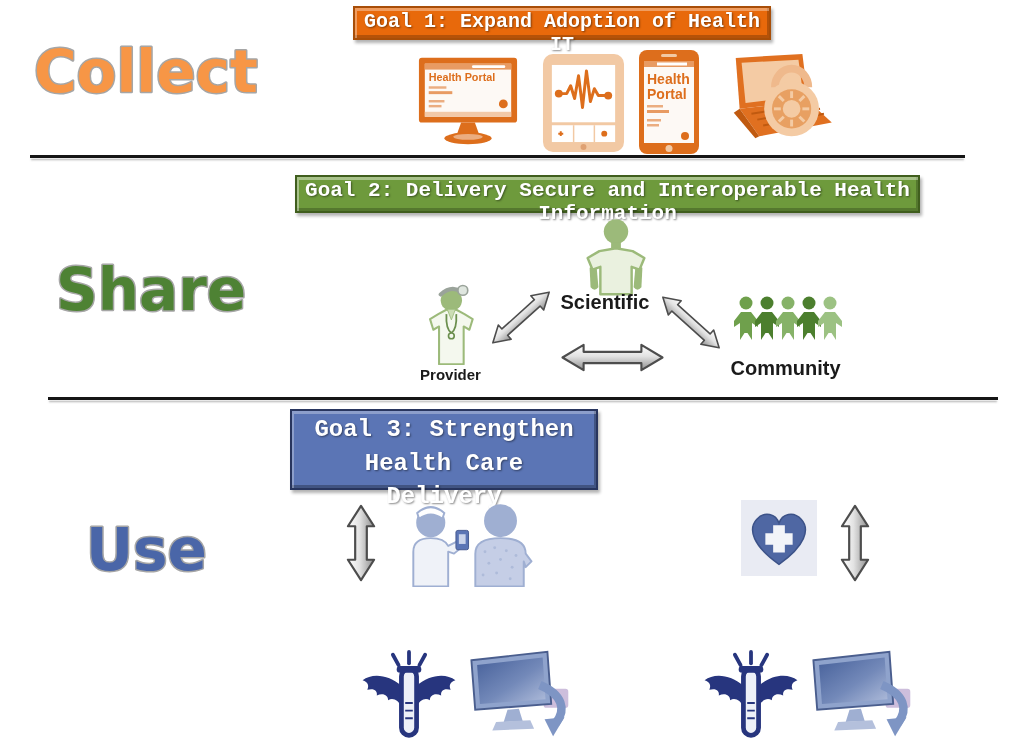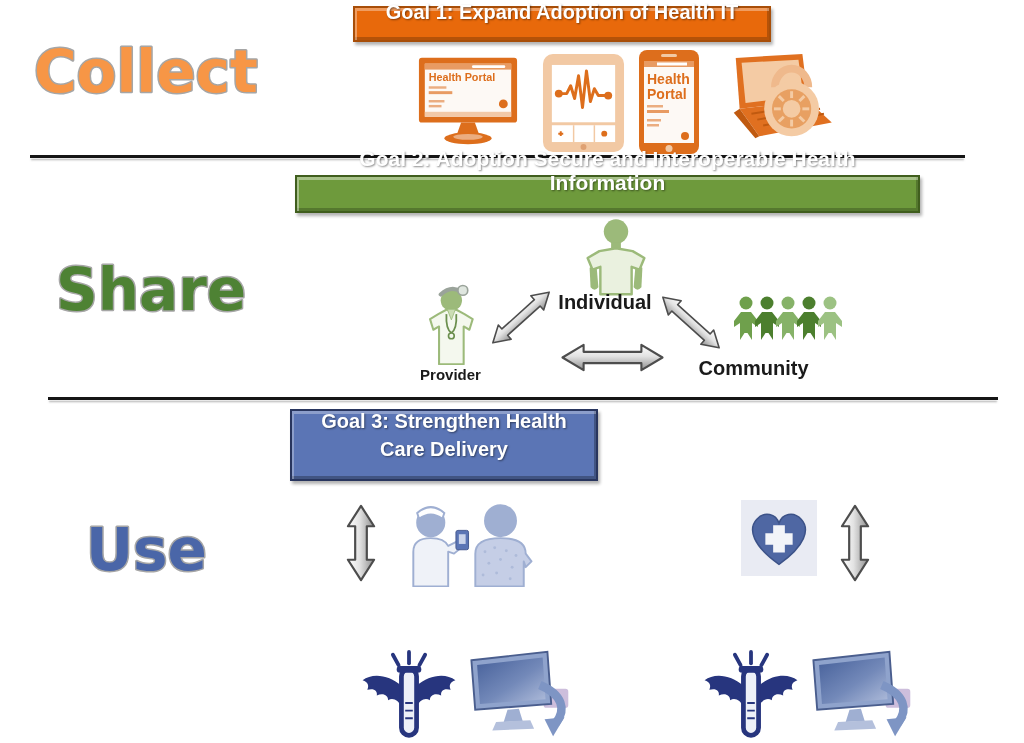--- a/index.html
+++ b/index.html
@@ -1,23 +1,23 @@
 <!DOCTYPE html>
 <html><head>
 <meta charset="utf-8">
 <style>
   html,body{margin:0;padding:0;background:#fff;}
   .stage{position:relative;width:1024px;height:743px;background:#fff;overflow:hidden;
          font-family:"Liberation Sans",sans-serif;}
   .abs{position:absolute;}
   .big-label{position:absolute;overflow:visible;}
   .big-label text{font-family:"DejaVu Sans",sans-serif;font-weight:bold;paint-order:stroke;stroke-linejoin:round;}
-  .banner{position:absolute;display:flex;align-items:flex-end;justify-content:center;text-align:center;
-          color:#fff;font-family:Liberation Sans, sans-serif;font-weight:bold;
-          text-shadow:1px 1px 2px rgba(0,0,0,.45);box-sizing:border-box;padding:16px 8px;}
+  .banner{position:absolute;display:flex;align-items:flex-start;justify-content:center;text-align:center;
+          color:#fff;font-family:Liberation Mono, monospace;font-weight:bold;
+          text-shadow:1px 1px 2px rgba(0,0,0,.45);box-sizing:border-box;padding:2px 8px;}
   .banner.orange{background:#E8690B;border:2px solid #A84E08;
       box-shadow:inset 2px 3px 0 rgba(255,255,255,.35),inset -2px -3px 0 rgba(0,0,0,.22),2px 3px 3px rgba(0,0,0,.3);}
   .banner.green{background:#6E9A3C;border:2px solid #405E1E;
       box-shadow:inset 2px 3px 0 rgba(255,255,255,.4),inset -2px -3px 0 rgba(0,0,0,.22),2px 3px 3px rgba(0,0,0,.3);}
   .banner.blue{background:#5B75B5;border:2px solid #28355E;
       box-shadow:inset 2px 3px 0 rgba(255,255,255,.3),inset -2px -3px 0 rgba(0,0,0,.28),2px 3px 3px rgba(0,0,0,.3);}
   .divider{position:absolute;height:3px;background:#151515;box-shadow:0 3px 2px -1px rgba(130,130,130,.85);}
   .actor-label{position:absolute;font-weight:bold;color:#1a1a1a;font-size:19px;text-align:center;
                font-family:"Liberation Sans",sans-serif;}
   svg{display:block;}
@@ -120,35 +120,35 @@
       <line x1="72" y1="45" x2="77" y2="50"></line>
         <line x1="93" y1="66" x2="98" y2="71"></line>
       <line x1="98" y1="45" x2="93" y2="50"></line>
         <line x1="77" y1="66" x2="72" y2="71"></line>
     </g>
   </svg>
 
   <div class="divider" style="left:30px;top:155px;width:935px"></div>
 
   <div class="banner green" style="left:295px;top:175px;width:625px;height:38px;font-size:21px">
-    <span>Goal 2: Adoption Secure and Interoperable Health Information</span>
+    <span>Goal 2: Delivery Secure and Interoperable Health Information</span>
   </div>
 
   <svg class="big-label" style="left:50px;top:244px" width="220" height="90" viewBox="0 0 220 90">
     <text x="6" y="66" font-size="58" fill="#4E8234" stroke="#A6A6A6" stroke-width="3">Share</text>
   </svg>
 
   <svg class="abs" style="left:572px;top:218px" width="88" height="78" viewBox="0 0 90 78">
     <circle cx="45" cy="13" r="12.5" fill="#9CBA7A"></circle>
     <rect x="40" y="24" width="10" height="8" fill="#9CBA7A"></rect>
     <path d="M18,50 L25,47 L27,70 Q23,75 19,70 Z" fill="#9CBA7A"></path>
     <path d="M72,50 L65,47 L63,70 Q67,75 71,70 Z" fill="#9CBA7A"></path>
     <path d="M28,33 L45,30 L62,33 L74,40 L69,52 L61,49 L61,77 L29,77 L29,49 L21,52 L16,40 Z" fill="#EAF1DF" stroke="#9CBA7A" stroke-width="2.5" stroke-linejoin="round"></path>
   </svg>
-  <div class="actor-label" style="left:545px;top:291px;width:120px;font-size:20px">Individual</div>
+  <div class="actor-label" style="left:545px;top:291px;width:120px;font-size:20px">Scientific</div>
 
   <svg class="abs" style="left:413px;top:283px" width="80" height="82" viewBox="0 0 80 100">
     <circle cx="38" cy="21" r="13" fill="#9CBA7A"></circle>
     <path d="M25,14 Q38,2 51,11" stroke="#9AA39A" stroke-width="5" fill="none" stroke-linecap="round"></path>
     <circle cx="52" cy="9" r="6" fill="#DFE6DF" stroke="#9AA39A" stroke-width="2"></circle>
     <path d="M22,38 L33,32 L38,37 L43,32 L54,38 L64,44 L60,57 L53,53 L53,99 L23,99 L23,53 L16,57 L12,44 Z" fill="#F4F8EE" stroke="#9CBA7A" stroke-width="2.5" stroke-linejoin="round"></path>
     <path d="M33,32 L38,45 L43,32 Z" fill="#CBDDB4" stroke="#9CBA7A" stroke-width="1"></path>
     <path d="M32,38 Q31,56 38,61 Q45,56 44,38" stroke="#6B8F4E" stroke-width="2.2" fill="none"></path>
     <circle cx="38" cy="64.5" r="3.5" fill="#F4F8EE" stroke="#6B8F4E" stroke-width="2"></circle>
   </svg>
@@ -163,35 +163,35 @@
     </defs>
     <g id="chainrow">
       <use href="#chainperson" x="0" y="2" fill="#6FA04C"></use>
       <use href="#chainperson" x="21" y="2" fill="#4C7F2E"></use>
       <use href="#chainperson" x="42" y="2" fill="#86B268"></use>
       <use href="#chainperson" x="63" y="2" fill="#4C7F2E"></use>
       <use href="#chainperson" x="84" y="2" fill="#9CC283"></use>
     </g>
     <use href="#chainrow" transform="translate(0,97) scale(1,-0.5)" opacity="0.22"></use>
   </svg>
-  <div class="actor-label" style="left:696px;top:357px;width:115px;font-size:20px">Community</div>
+  <div class="actor-label" style="left:728px;top:357px;width:115px;font-size:20px">Community</div>
 
   <svg class="abs" style="left:481px;top:304px;transform:rotate(-42deg)" width="80" height="27" viewBox="0 0 150 44">
     <path d="M4,22 L34,4 L34,14 L116,14 L116,4 L146,22 L116,40 L116,30 L34,30 L34,40 Z" fill="url(#metalV)" stroke="#4d4d4d" stroke-width="3" stroke-linejoin="round"></path>
   </svg>
   <svg class="abs" style="left:651px;top:309px;transform:rotate(42deg)" width="80" height="27" viewBox="0 0 150 44">
     <path d="M4,22 L34,4 L34,14 L116,14 L116,4 L146,22 L116,40 L116,30 L34,30 L34,40 Z" fill="url(#metalV)" stroke="#4d4d4d" stroke-width="3" stroke-linejoin="round"></path>
   </svg>
   <svg class="abs" style="left:540px;top:342px" width="145" height="31" viewBox="0 0 150 44">
     <path d="M4,22 L34,4 L34,14 L116,14 L116,4 L146,22 L116,40 L116,30 L34,30 L34,40 Z" fill="url(#metalV)" stroke="#4d4d4d" stroke-width="3" stroke-linejoin="round"></path>
   </svg>
 
   <div class="divider" style="left:48px;top:397px;width:950px"></div>
 
-  <div class="banner blue" style="left:290px;top:409px;width:308px;height:72px;font-size:20px;line-height:1.4">
+  <div class="banner blue" style="left:290px;top:409px;width:308px;height:81px;font-size:24px;line-height:1.4">
     <span>Goal 3: Strengthen Health Care Delivery</span>
   </div>
 
   <svg class="big-label" style="left:80px;top:504px" width="160" height="90" viewBox="0 0 160 90">
     <text x="6" y="66" font-size="58" fill="#4A66A8" stroke="#A6A6A6" stroke-width="3">Use</text>
   </svg>
 
   <svg class="abs" style="left:344px;top:503px" width="34" height="80" viewBox="0 0 44 110">
     <path d="M22,4 L40,32 L30,32 L30,78 L40,78 L22,106 L4,78 L14,78 L14,32 L4,32 Z" fill="url(#metalH)" stroke="#4d4d4d" stroke-width="3" stroke-linejoin="round"></path>
   </svg>

